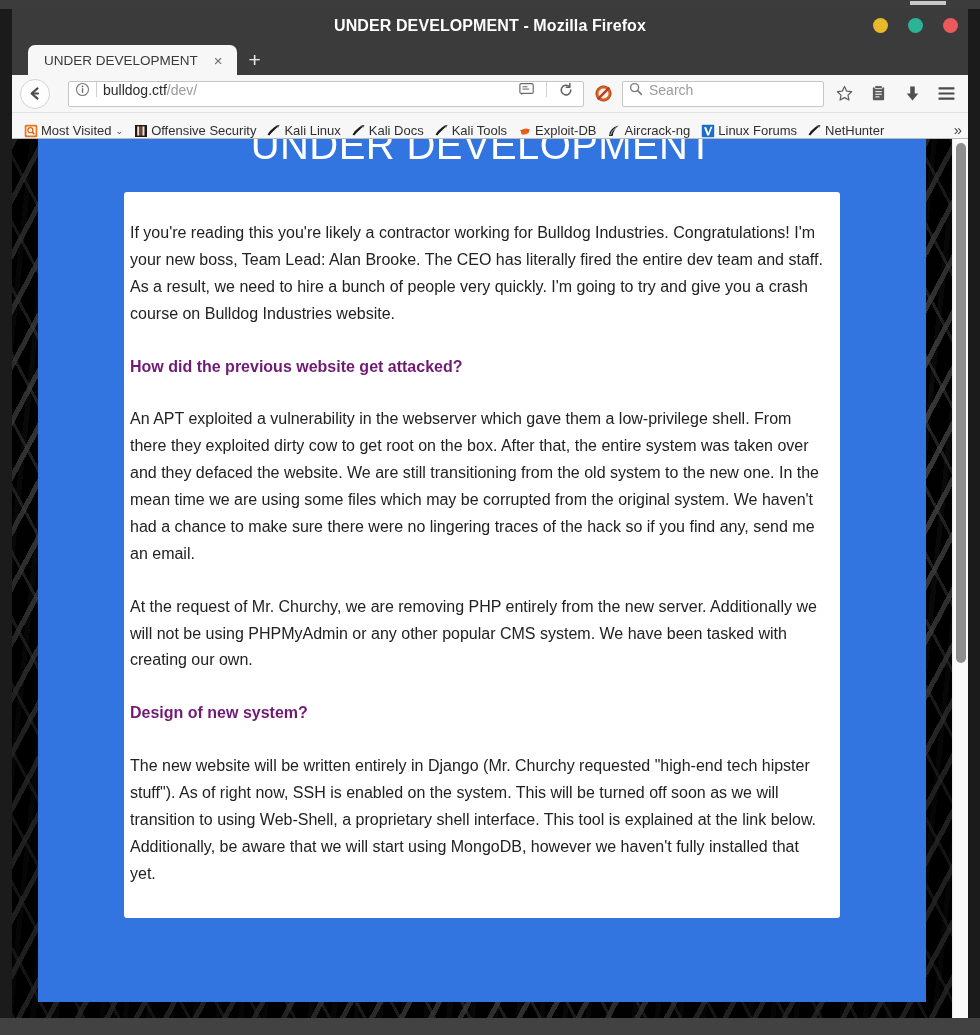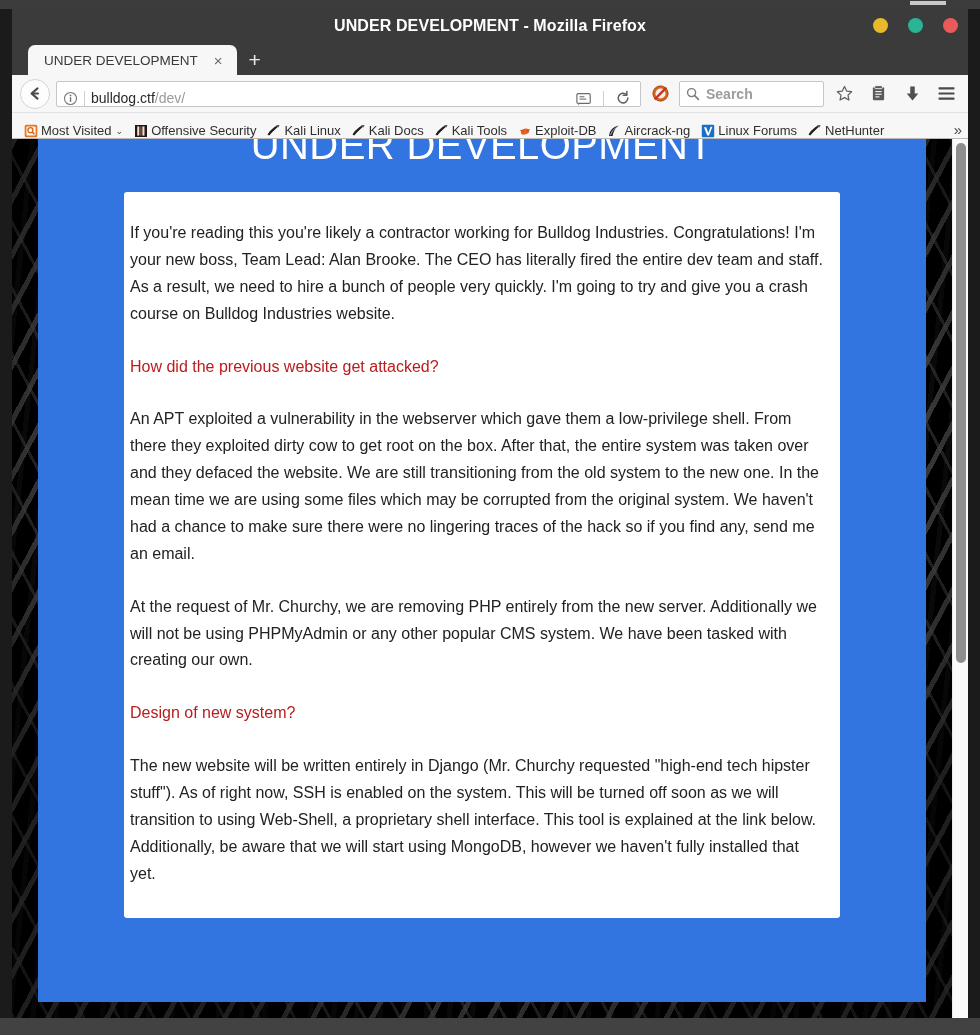--- a/index.html
+++ b/index.html
@@ -77,34 +77,35 @@
   }
   #back-btn {
     width: 30px; height: 30px; border-radius: 50%;
     border: 1px solid #d4d4d4; background: #fdfdfd;
     display: flex; align-items: center; justify-content: center;
     cursor: pointer; flex: none;
   }
   #urlbar {
     flex: 1; height: 26px; background: #ffffff;
     border: 1px solid #c6c6c6; border-radius: 2px;
-    display: flex; align-items: flex-end; padding: 0 4px 0 6px; gap: 6px;
+    display: flex; align-items: flex-start; padding: 0 4px 0 6px; gap: 6px;
     min-width: 0;
+    margin-left: 12px;
   }
   #id-icon { flex: none; display: flex; align-items: center; }
   .url-sep { width: 1px; height: 15px; background: #d0d0d0; flex: none; }
   #url-text { flex: 1; font-size: 14px; color: #2a2a2a; white-space: nowrap; overflow: hidden; }
   #url-text .dim { color: #9a9a9a; }
   #reader-icon, #reload-icon { flex: none; display: flex; align-items: center; padding: 0 5px; cursor: pointer; }
   #noscript-icon { flex: none; width: 26px; display: flex; align-items: center; justify-content: center; cursor: pointer; }
 
   #searchbar {
-    width: 145px; height: 26px; background: #ffffff;
+    width: 202px; height: 26px; background: #ffffff;
     border: 1px solid #c6c6c6; border-radius: 2px;
-    display: flex; align-items: center; padding: 0 6px; gap: 6px; flex: none; font-weight: bold;
+    display: flex; padding: 0 6px; gap: 6px; flex: none;
   }
   #search-placeholder { font-size: 14px; color: #9c9c9c; }
   .tbicon { width: 28px; height: 30px; display: flex; align-items: center; justify-content: center; cursor: pointer; flex: none; }
 
   
   #bookmarkbar {
     height: 26px; background: #f7f7f7; flex: none;
     display: flex; align-items: flex-end; padding: 0 6px; gap: 0px;
     border-bottom: 1px solid #b9b9b9;
     overflow: hidden; position: relative;
@@ -148,21 +149,21 @@
   }
   #card {
     background: #ffffff; border-radius: 3px;
     margin: 23px 86px 0 86px;
     padding: 28px 17px 30px 6px;
   }
   #card p {
     font-size: 16px; color: #222222; line-height: 1.68;
     margin: 0 0 26px 0;
   }
-  #card p.q { font-weight: normal; color: #b91c1c; margin-bottom: 26px; }
+  #card p.q { font-weight: bold; color: #701a75; margin-bottom: 26px; }
   #card p:last-child { margin-bottom: 0; }
 
   
   #scrollbar-track {
     position: absolute; right: 0px; top: 0; width: 16px; bottom: 0;
     background: #fafafa; border-left: 1px solid #eaeaea;
   }
   #scrollbar-thumb {
     position: absolute; left: 3px; top: 4px; width: 10px; height: 520px;
     background: #8e8e8e; border-radius: 5px;

